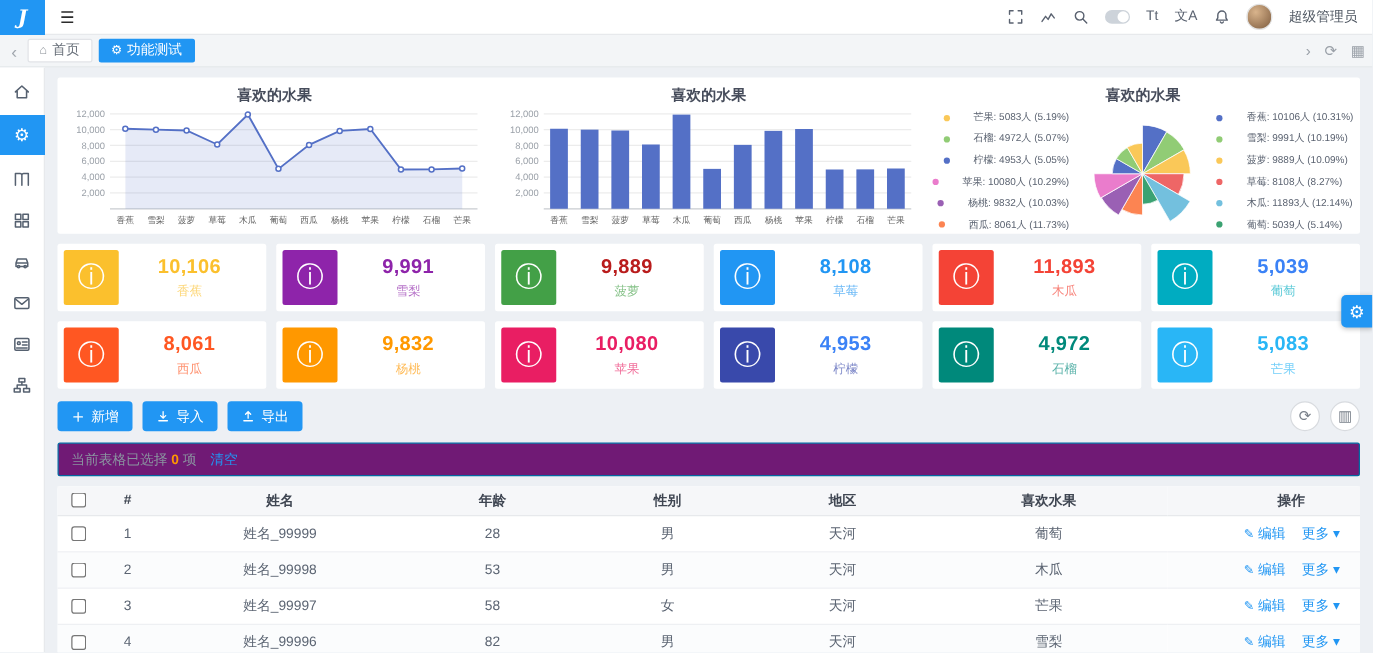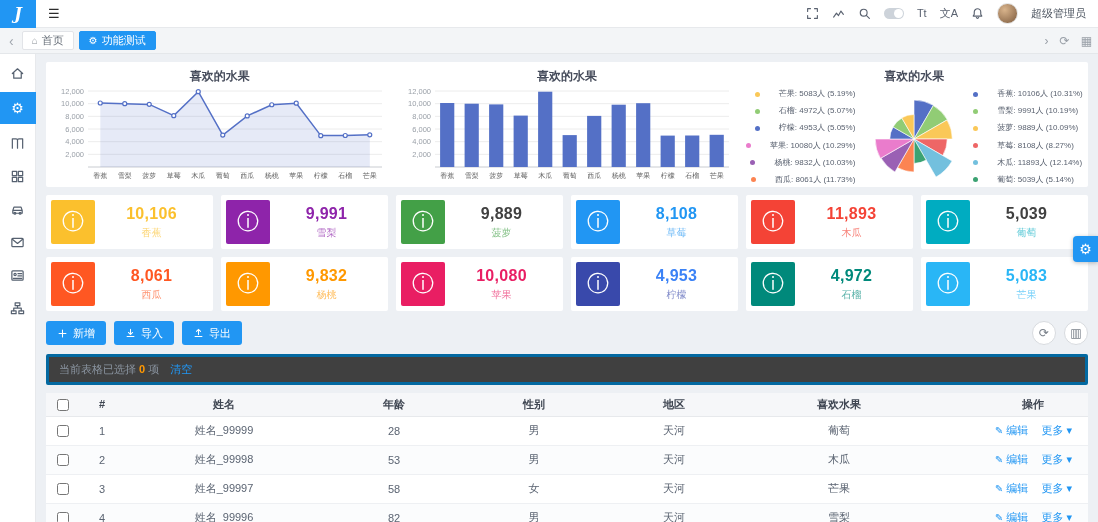--- a/index.html
+++ b/index.html
@@ -49,21 +49,21 @@
 .card-body{flex:1;text-align:center;min-width:0}
 .card-value{font-size:16px;font-weight:bold;letter-spacing:.3px}
 .card-name{font-size:10px;margin-top:3px;opacity:.65}
 
 .toolbar{display:flex;align-items:center;gap:8px;margin-top:10px}
 .btn{background:#2196f3;color:#fff;border:none;height:24px;padding:12px 11px;border-radius:3px;font-size:11px;display:flex;align-items:center;gap:5px;cursor:pointer;font-family:inherit}
 .btn svg{width:11px;height:11px;stroke:#fff;fill:none;stroke-width:1.5;stroke-linecap:round}
 .toolbar .right{margin-left:auto;display:flex;gap:8px}
 .icon-btn{width:24px;height:24px;border-radius:50%;border:1px solid #d8dbdf;background:#fff;color:#79808a;font-size:12px;display:flex;align-items:center;justify-content:center;cursor:pointer;line-height:1}
 
-.sel-bar{margin-top:9px;background:#404040;border:3px solid #0369a1;border-radius:2px;padding:5px 10px;font-size:11px;color:#8a94a0}
+.sel-bar{margin-top:9px;background:#701a75;border:1px solid #0369a1;border-radius:2px;padding:5px 10px;font-size:11px;color:#8a94a0}
 .sel-count{color:#ff9800;padding:0 3px}
 .sel-clear{color:#2196f3;margin-left:8px}
 
 .tbl-wrap{margin-top:8px;background:#fff;border-radius:2px}
 table{width:100%;border-collapse:collapse;font-size:11px;table-layout:fixed}
 th{background:#f6f7f9;color:#3f4652;font-weight:bold;height:23px;border-bottom:1px solid #e7e9ec;text-align:center;padding:0 4px}
 td{height:29px;border-bottom:1px solid #eef0f3;color:#5b6472;text-align:center;padding:0 4px;overflow:hidden;white-space:nowrap}
 tbody tr:nth-child(even) td{background:#fbfcfd}
 td.ops,th.ops{text-align:right;padding-right:16px}
 th.ops{padding-right:44px}
@@ -352,42 +352,42 @@
         <div class="card">
           <div class="card-icon" style="background:#8e24aa">ⓘ</div>
     <div class="card-body">
       <div class="card-value" style="color:#8e24aa">9,991</div>
       <div class="card-name" style="color:#8e24aa">雪梨</div>
     </div>
         </div>
         <div class="card">
           <div class="card-icon" style="background:#43a047">ⓘ</div>
     <div class="card-body">
-      <div class="card-value" style="color:#404040">9,889</div>
+      <div class="card-value" style="color:#b91c1c">9,889</div>
       <div class="card-name" style="color:#43a047">菠萝</div>
     </div>
         </div>
         <div class="card">
           <div class="card-icon" style="background:#2196f3">ⓘ</div>
     <div class="card-body">
       <div class="card-value" style="color:#2196f3">8,108</div>
       <div class="card-name" style="color:#2196f3">草莓</div>
     </div>
         </div>
         <div class="card">
           <div class="card-icon" style="background:#f44336">ⓘ</div>
     <div class="card-body">
       <div class="card-value" style="color:#f44336">11,893</div>
       <div class="card-name" style="color:#f44336">木瓜</div>
     </div>
         </div>
         <div class="card">
           <div class="card-icon" style="background:#00acc1">ⓘ</div>
     <div class="card-body">
-      <div class="card-value" style="color:#404040">5,039</div>
+      <div class="card-value" style="color:#3b82f6">5,039</div>
       <div class="card-name" style="color:#00acc1">葡萄</div>
     </div>
         </div>
       </section>
     <section class="cards" id="cards2">
         <div class="card">
           <div class="card-icon" style="background:#ff5722">ⓘ</div>
     <div class="card-body">
       <div class="card-value" style="color:#ff5722">8,061</div>
       <div class="card-name" style="color:#ff5722">西瓜</div>

